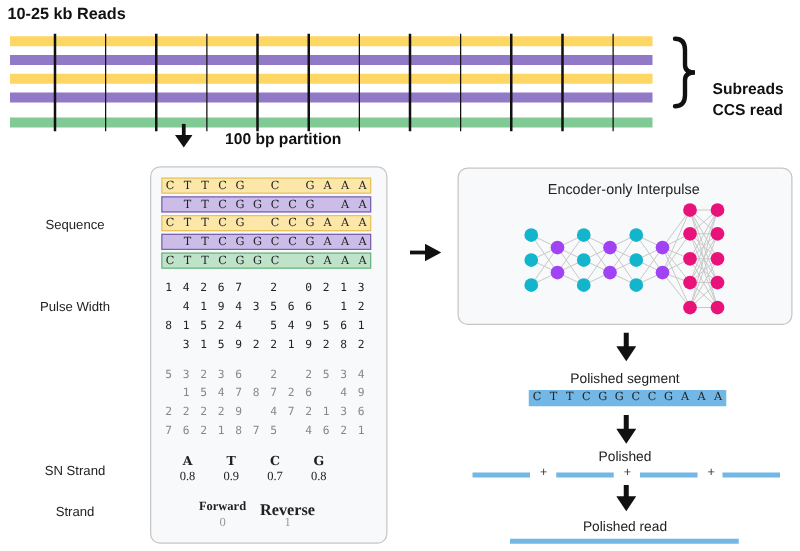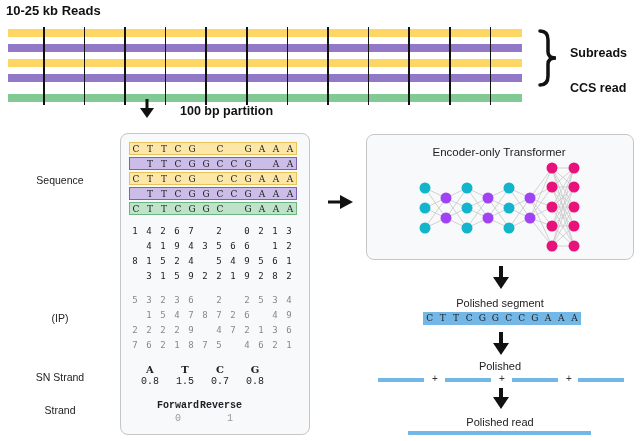--- a/index.html
+++ b/index.html
@@ -8,21 +8,21 @@
   .title { left:6px; top:3px; font-size:13px; font-weight:bold; color:#111; }
   .lbl-bold { font-size:12.5px; font-weight:bold; color:#111; }
   .read-bar { position:absolute; left:8px; width:514px; height:8px; }
   .tick { position:absolute; width:1.6px; background:#111; top:27px; height:78px; }
   .panel { position:absolute; background:#f8f9fa; border:1px solid #c6c6c6; border-radius:8px; }
   .row-label { position:absolute; width:120px; text-align:center; font-size:10.5px; color:#222; line-height:13px; }
   .seq-row { position:absolute; left:129px; width:168px; height:13px; box-sizing:border-box; border:1px solid; font-family:"DejaVu Serif", serif; font-size:9px; }
   .cell { position:absolute; top:0; width:12px; text-align:center; line-height:12px; }
   .num-row { position:absolute; left:129px; width:168px; height:14px; font-family:"DejaVu Sans Mono", monospace; font-size:9px; }
   .num-row .cell { line-height:14px; }
-  .mono { font-family:Liberation Mono, monospace; }
+  .mono { font-family:Liberation Serif, serif; }
   .blue-bar { position:absolute; background:#72b7e6; height:5px; }
   .plus { position:absolute; font-size:10px; color:#333; width:10px; text-align:center; }
   .center-lbl { position:absolute; text-align:center; font-size:11px; color:#222; }
 </style>
 </head>
 <body>
 
 <div class="abs title">10-25 kb Reads</div>
 
 <div id="reads">
@@ -41,34 +41,34 @@
     <div class="tick" style="left: 327.2px;"></div>
     <div class="tick" style="left: 367.8px;"></div>
     <div class="tick" style="left: 408.4px;"></div>
     <div class="tick" style="left: 449px;"></div>
     <div class="tick" style="left: 489.6px;"></div>
   </div>
 
 <svg class="abs" style="left:534px; top:28px;" width="26" height="60">
   <path d="M6 3 Q14 3 14 12 L14 24 Q14 30 22 30 Q14 30 14 36 L14 48 Q14 57 6 57" fill="none" stroke="#111" stroke-width="3.5" stroke-linecap="round"></path>
 </svg>
-<div class="abs lbl-bold" style="left:570px; top:46px;text-align:center;">Subreads</div>
+<div class="abs lbl-bold" style="left:570px; top:64px;text-align:center;">Subreads</div>
 <div class="abs lbl-bold" style="left:570px; top:81px;">CCS read</div>
 
 <svg class="abs" style="left:140px; top:99px;" width="14" height="20">
   <rect x="5.5" y="0" width="3" height="10" fill="#111"></rect>
   <polygon points="0,9 14,9 7,19" fill="#111"></polygon>
 </svg>
 <div class="abs lbl-bold" style="left:180px; top:104px;">100 bp partition</div>
 
 <div class="row-label" style="left:0px; top:174px;">Sequence</div>
 <div class="row-label" style="left:0px; top:240px;">
+  <div>Pulse Width</div>
 </div>
 <div class="row-label" style="left:0px; top:312px;">
-  <div>(IP)</div>
 </div>
 <div class="row-label" style="left:0px; top:371px;">SN Strand</div>
 <div class="row-label" style="left:0px; top:404px;">Strand</div>
 
 <div class="panel" style="left:120px; top:133px; width:188px; height:300px;"></div>
 <div id="features">
     <div class="seq-row" style="top: 142px; background: rgb(253, 231, 168); border-color: rgb(232, 195, 90);">
       <span class="cell" style="left: 0px;">C</span>
       <span class="cell" style="left: 14px;">T</span>
       <span class="cell" style="left: 28px;">T</span>
@@ -249,41 +249,41 @@
       <span class="cell" style="left: 126px;">6</span>
       <span class="cell" style="left: 140px;">2</span>
       <span class="cell" style="left: 154px;">1</span>
     </div>
   </div>
 
 <div id="sn">
     <div class="abs mono" style="left: 135px; top: 364px; width: 30px; text-align: center; font-weight: bold; font-size: 10px; font-family: &quot;DejaVu Serif&quot;, serif;">A</div>
     <div class="abs mono" style="left: 135px; top: 376px; width: 30px; text-align: center; font-size: 10px; color: rgb(34, 34, 34);">0.8</div>
     <div class="abs mono" style="left: 170px; top: 364px; width: 30px; text-align: center; font-weight: bold; font-size: 10px; font-family: &quot;DejaVu Serif&quot;, serif;">T</div>
-    <div class="abs mono" style="left: 170px; top: 376px; width: 30px; text-align: center; font-size: 10px; color: rgb(34, 34, 34);">1.5</div>
+    <div class="abs mono" style="left: 170px; top: 376px; width: 30px; text-align: center; font-size: 10px; color: rgb(34, 34, 34);">0.9</div>
     <div class="abs mono" style="left: 205px; top: 364px; width: 30px; text-align: center; font-weight: bold; font-size: 10px; font-family: &quot;DejaVu Serif&quot;, serif;">C</div>
     <div class="abs mono" style="left: 205px; top: 376px; width: 30px; text-align: center; font-size: 10px; color: rgb(34, 34, 34);">0.7</div>
     <div class="abs mono" style="left: 240px; top: 364px; width: 30px; text-align: center; font-weight: bold; font-size: 10px; font-family: &quot;DejaVu Serif&quot;, serif;">G</div>
     <div class="abs mono" style="left: 240px; top: 376px; width: 30px; text-align: center; font-size: 10px; color: rgb(34, 34, 34);">0.8</div>
   </div>
 
 <div id="strand">
     <div class="abs mono" style="left: 148px; top: 400px; width: 60px; text-align: center; font-weight: bold; font-size: 10px;">Forward</div>
     <div class="abs mono" style="left: 148px; top: 413px; width: 60px; text-align: center; font-size: 10px; color: rgb(153, 153, 153);">0</div>
-    <div class="abs mono" style="left: 200px; top: 400px; width: 60px; text-align: left; font-weight: bold; font-size: 10px;">Reverse</div>
+    <div class="abs mono" style="left: 200px; top: 400px; width: 60px; text-align: center; font-weight: bold; font-size: 13px;">Reverse</div>
     <div class="abs mono" style="left: 200px; top: 413px; width: 60px; text-align: center; font-size: 10px; color: rgb(153, 153, 153);">1</div>
   </div>
 
 <svg class="abs" style="left:328px; top:195px;" width="26" height="14">
   <rect x="0" y="5.5" width="14" height="3" fill="#111"></rect>
   <polygon points="12,0 25,7 12,14" fill="#111"></polygon>
 </svg>
 
 <div class="panel" style="left:366px; top:134px; width:266px; height:124px;"></div>
-<div class="center-lbl" style="left:366px; top:146px; width:266px; font-size:11.5px;">Encoder-only Transformer</div>
+<div class="center-lbl" style="left:366px; top:146px; width:266px; font-size:11.5px;">Encoder-only Interpulse</div>
 <svg id="net" class="abs" style="left:366px; top:134px;" width="266" height="124">
     <line x1="59" y1="54" x2="80" y2="64" stroke="#c8c8c8" stroke-width="0.8"></line>
     <line x1="59" y1="54" x2="80" y2="84" stroke="#c8c8c8" stroke-width="0.8"></line>
     <line x1="59" y1="74" x2="80" y2="64" stroke="#c8c8c8" stroke-width="0.8"></line>
     <line x1="59" y1="74" x2="80" y2="84" stroke="#c8c8c8" stroke-width="0.8"></line>
     <line x1="59" y1="94" x2="80" y2="64" stroke="#c8c8c8" stroke-width="0.8"></line>
     <line x1="59" y1="94" x2="80" y2="84" stroke="#c8c8c8" stroke-width="0.8"></line>
     <line x1="80" y1="64" x2="101" y2="54" stroke="#c8c8c8" stroke-width="0.8"></line>
     <line x1="80" y1="64" x2="101" y2="74" stroke="#c8c8c8" stroke-width="0.8"></line>
     <line x1="80" y1="64" x2="101" y2="94" stroke="#c8c8c8" stroke-width="0.8"></line>

